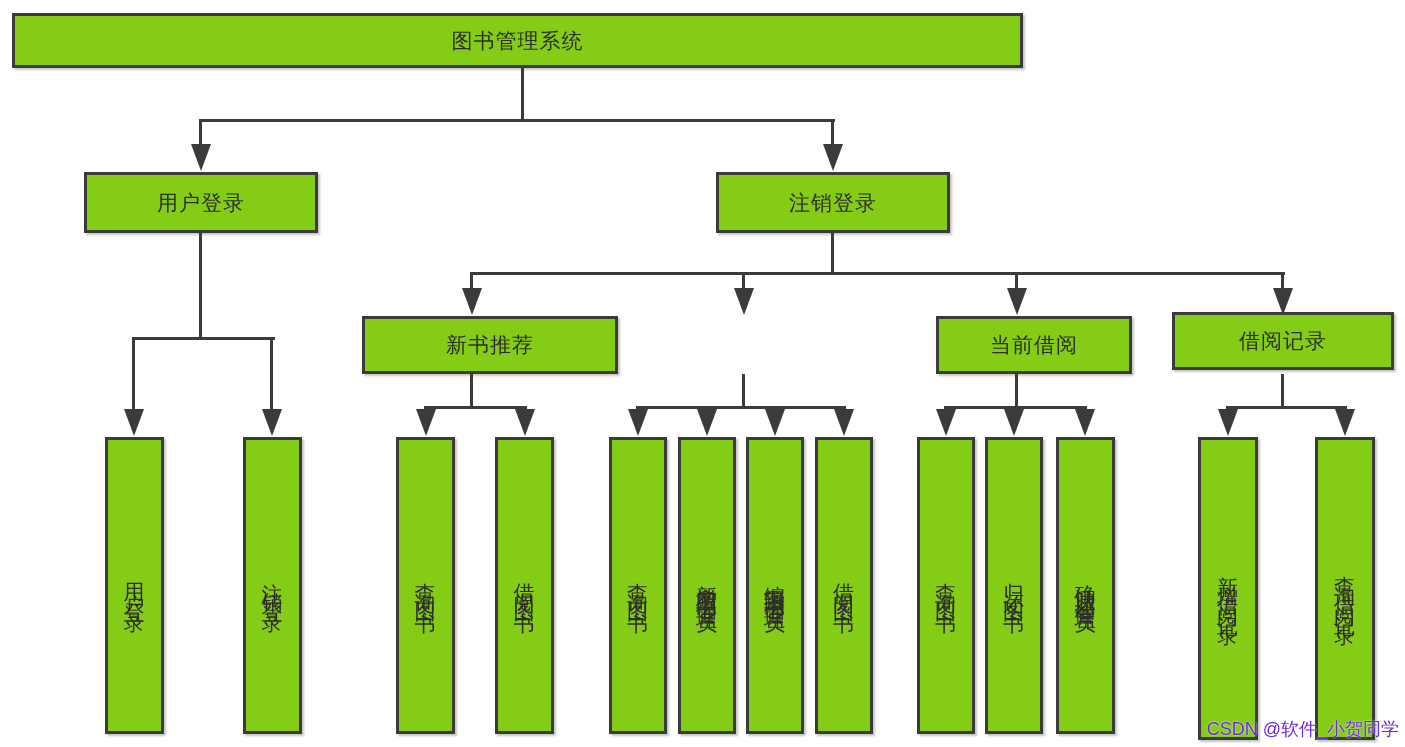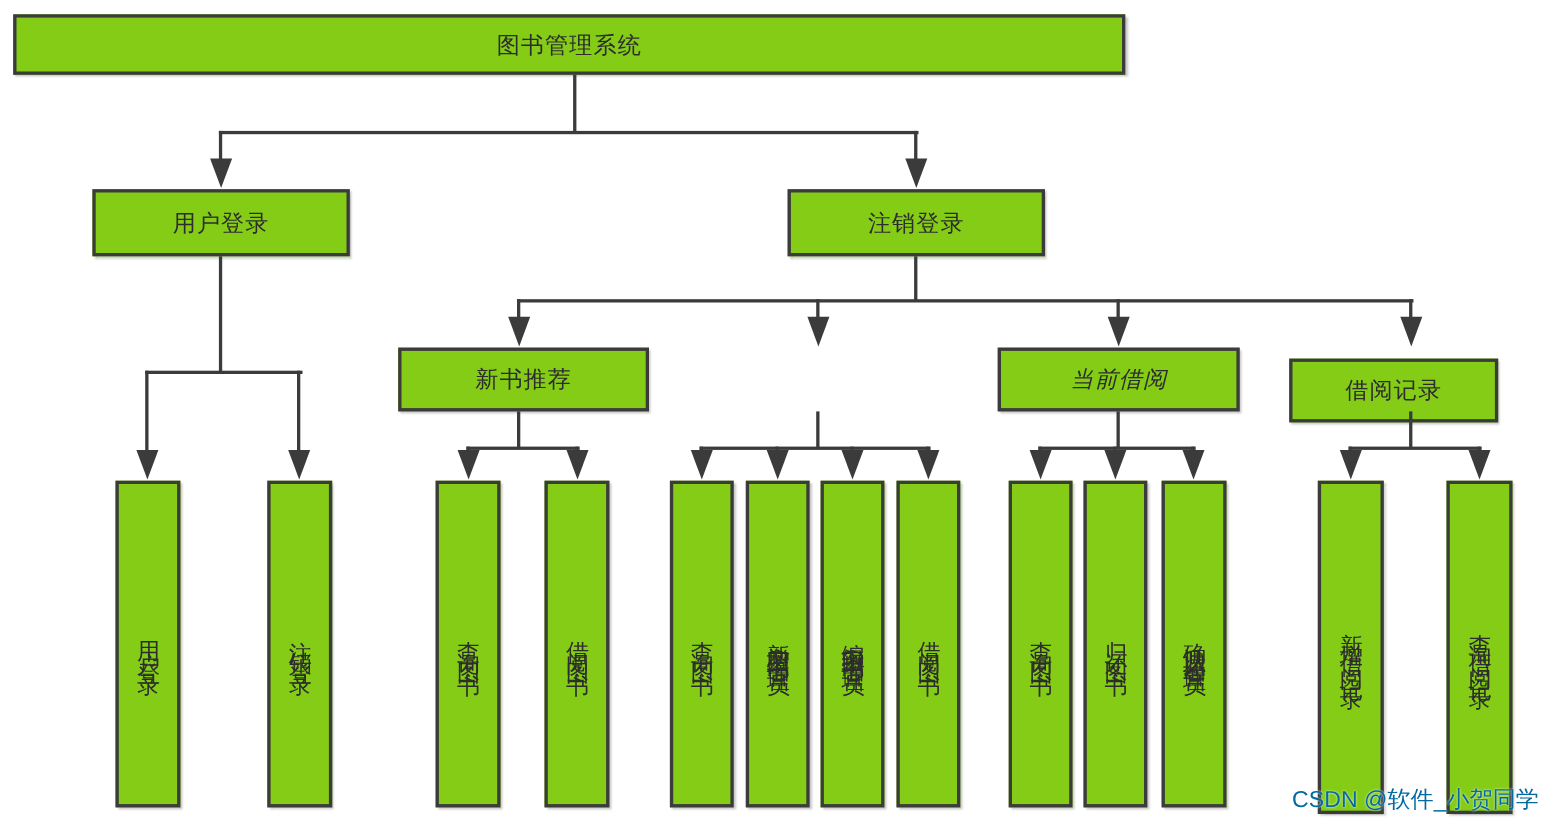--- a/index.html
+++ b/index.html
@@ -40,49 +40,49 @@
   .hline{position:absolute;height:3px;background:#3b3b3b;}
   .arrow{
     position:absolute;width:0;height:0;
     border-left:10px solid transparent;
     border-right:10px solid transparent;
     border-top:27px solid #3b3b3b;
   }
   .watermark{
     position:absolute;
     right:6px;bottom:6px;
-    font-size:21px;
-    color:#0369a1;
+    font-size:18px;
+    color:#6d28d9;
     text-shadow:0 0 2px #ffffff;
     white-space:nowrap;
   }
 </style>
 </head>
 <body>
 
 <div id="canvas">
 
   <div class="box" style="left:12px;top:13px;width:1011px;height:55px;">
     <span class="hlabel">图书管理系统</span>
   </div>
 
   <div class="box" style="left:84px;top:172px;width:234px;height:61px;">
     <span class="hlabel">用户登录</span>
   </div>
   <div class="box" style="left:716px;top:172px;width:234px;height:61px;">
     <span class="hlabel">注销登录</span>
   </div>
 
-  <div class="box" style="left:362px;top:316px;width:228px;height:58px;text-align:center;">
+  <div class="box" style="left:362px;top:316px;width:256px;height:58px;text-align:center;">
     <span class="hlabel">新书推荐</span>
   </div>
-  <div class="box" style="left:907px;top:316px;width:220px;height:58px;font-style:italic;">
+  <div class="box" style="left:936px;top:316px;width:196px;height:58px;">
     <span class="hlabel">当前借阅</span>
   </div>
-  <div class="box" style="left:1172px;top:326px;width:190px;height:58px;">
+  <div class="box" style="left:1172px;top:312px;width:222px;height:58px;">
     <span class="hlabel">借阅记录</span>
   </div>
 
   <div class="box" style="left:105px;top:437px;width:59px;height:297px;">
     <span class="vlabel">用户登录</span>
   </div>
   <div class="box" style="left:243px;top:437px;width:59px;height:297px;">
     <span class="vlabel">注销登录</span>
   </div>
 

